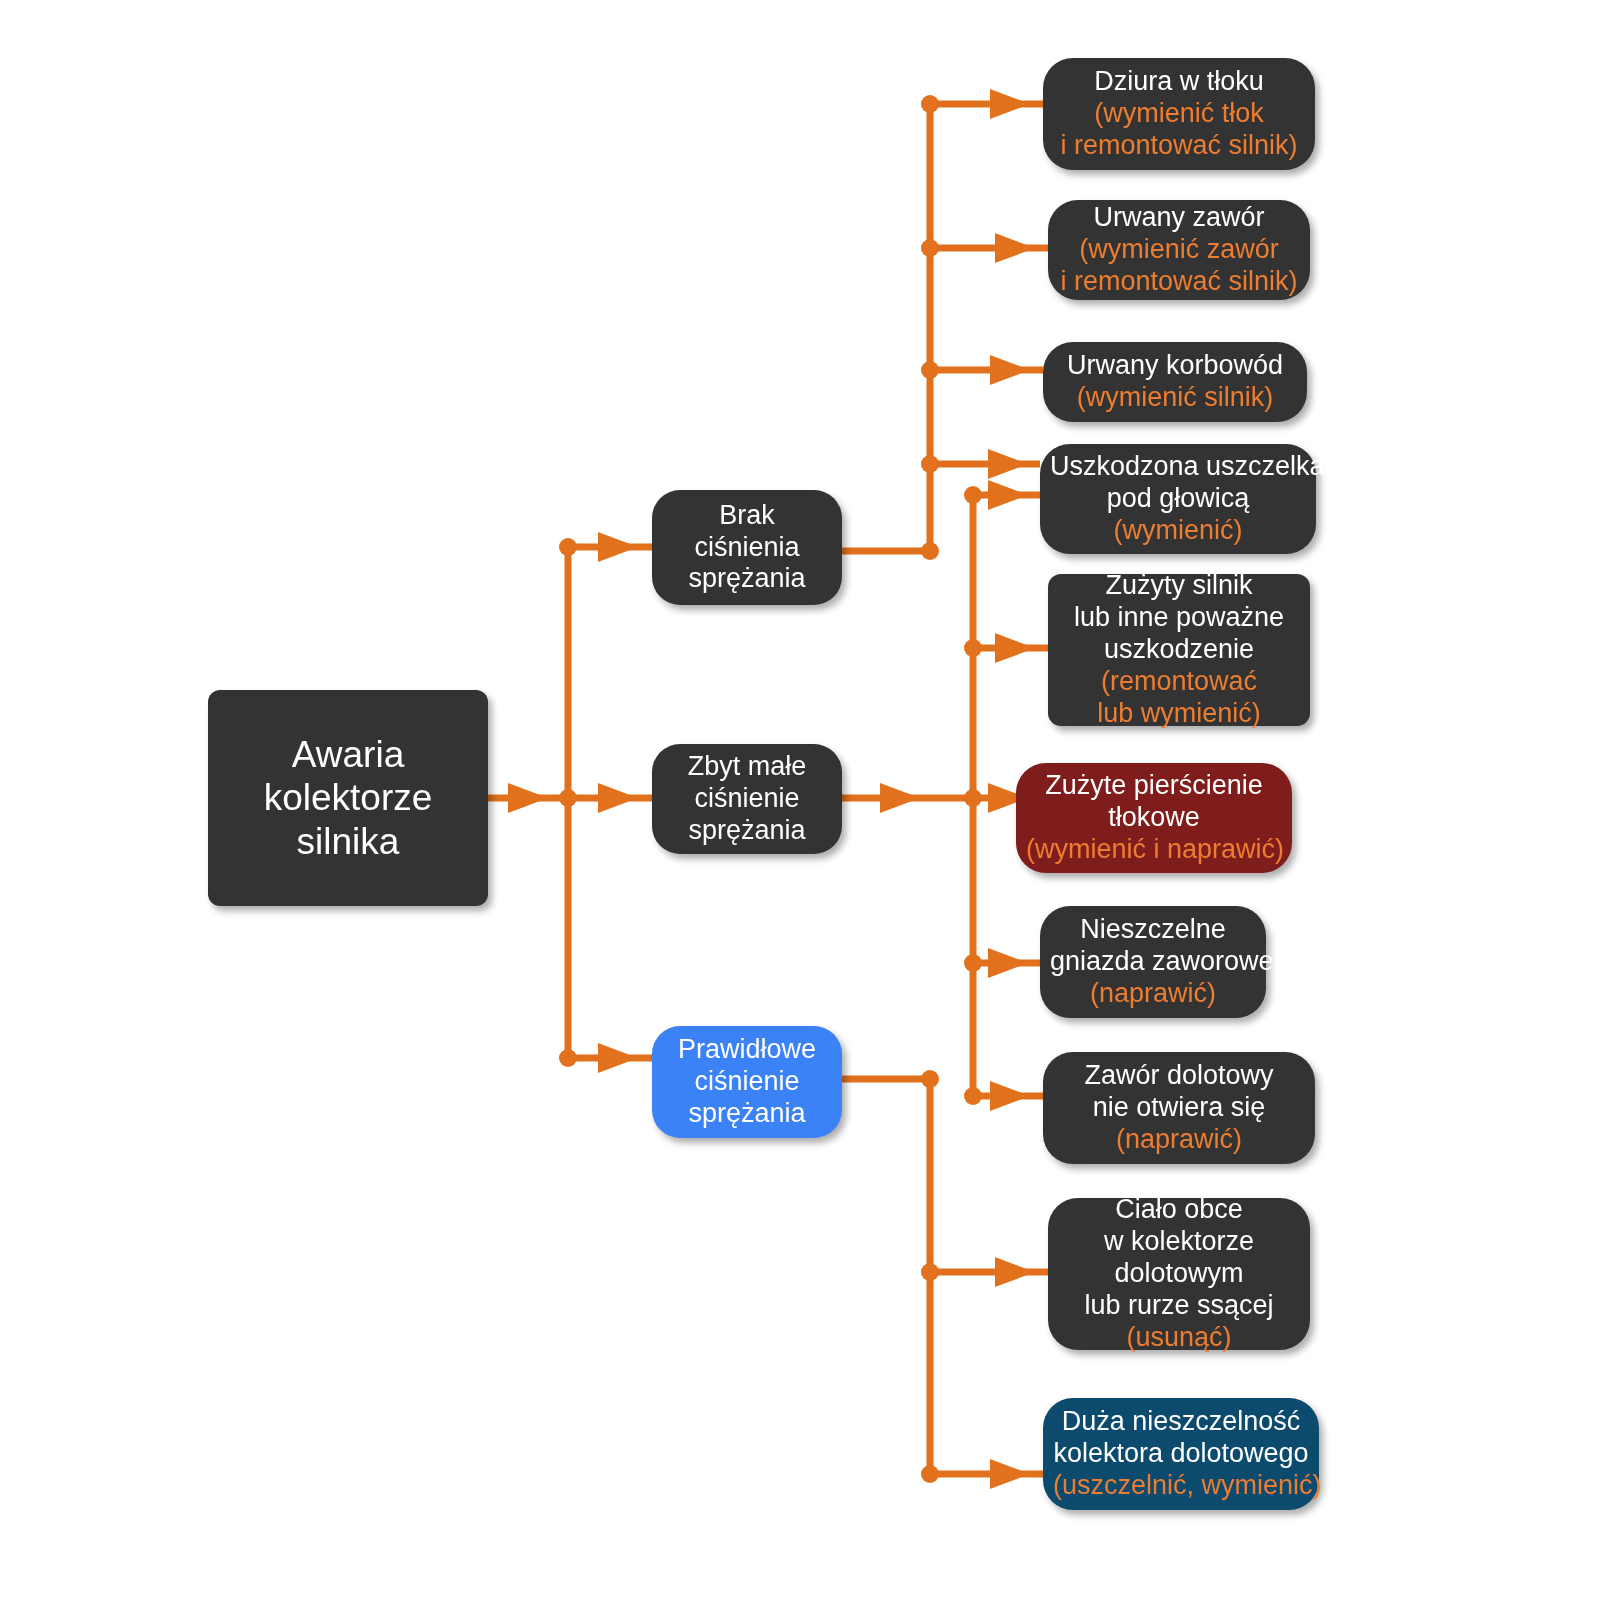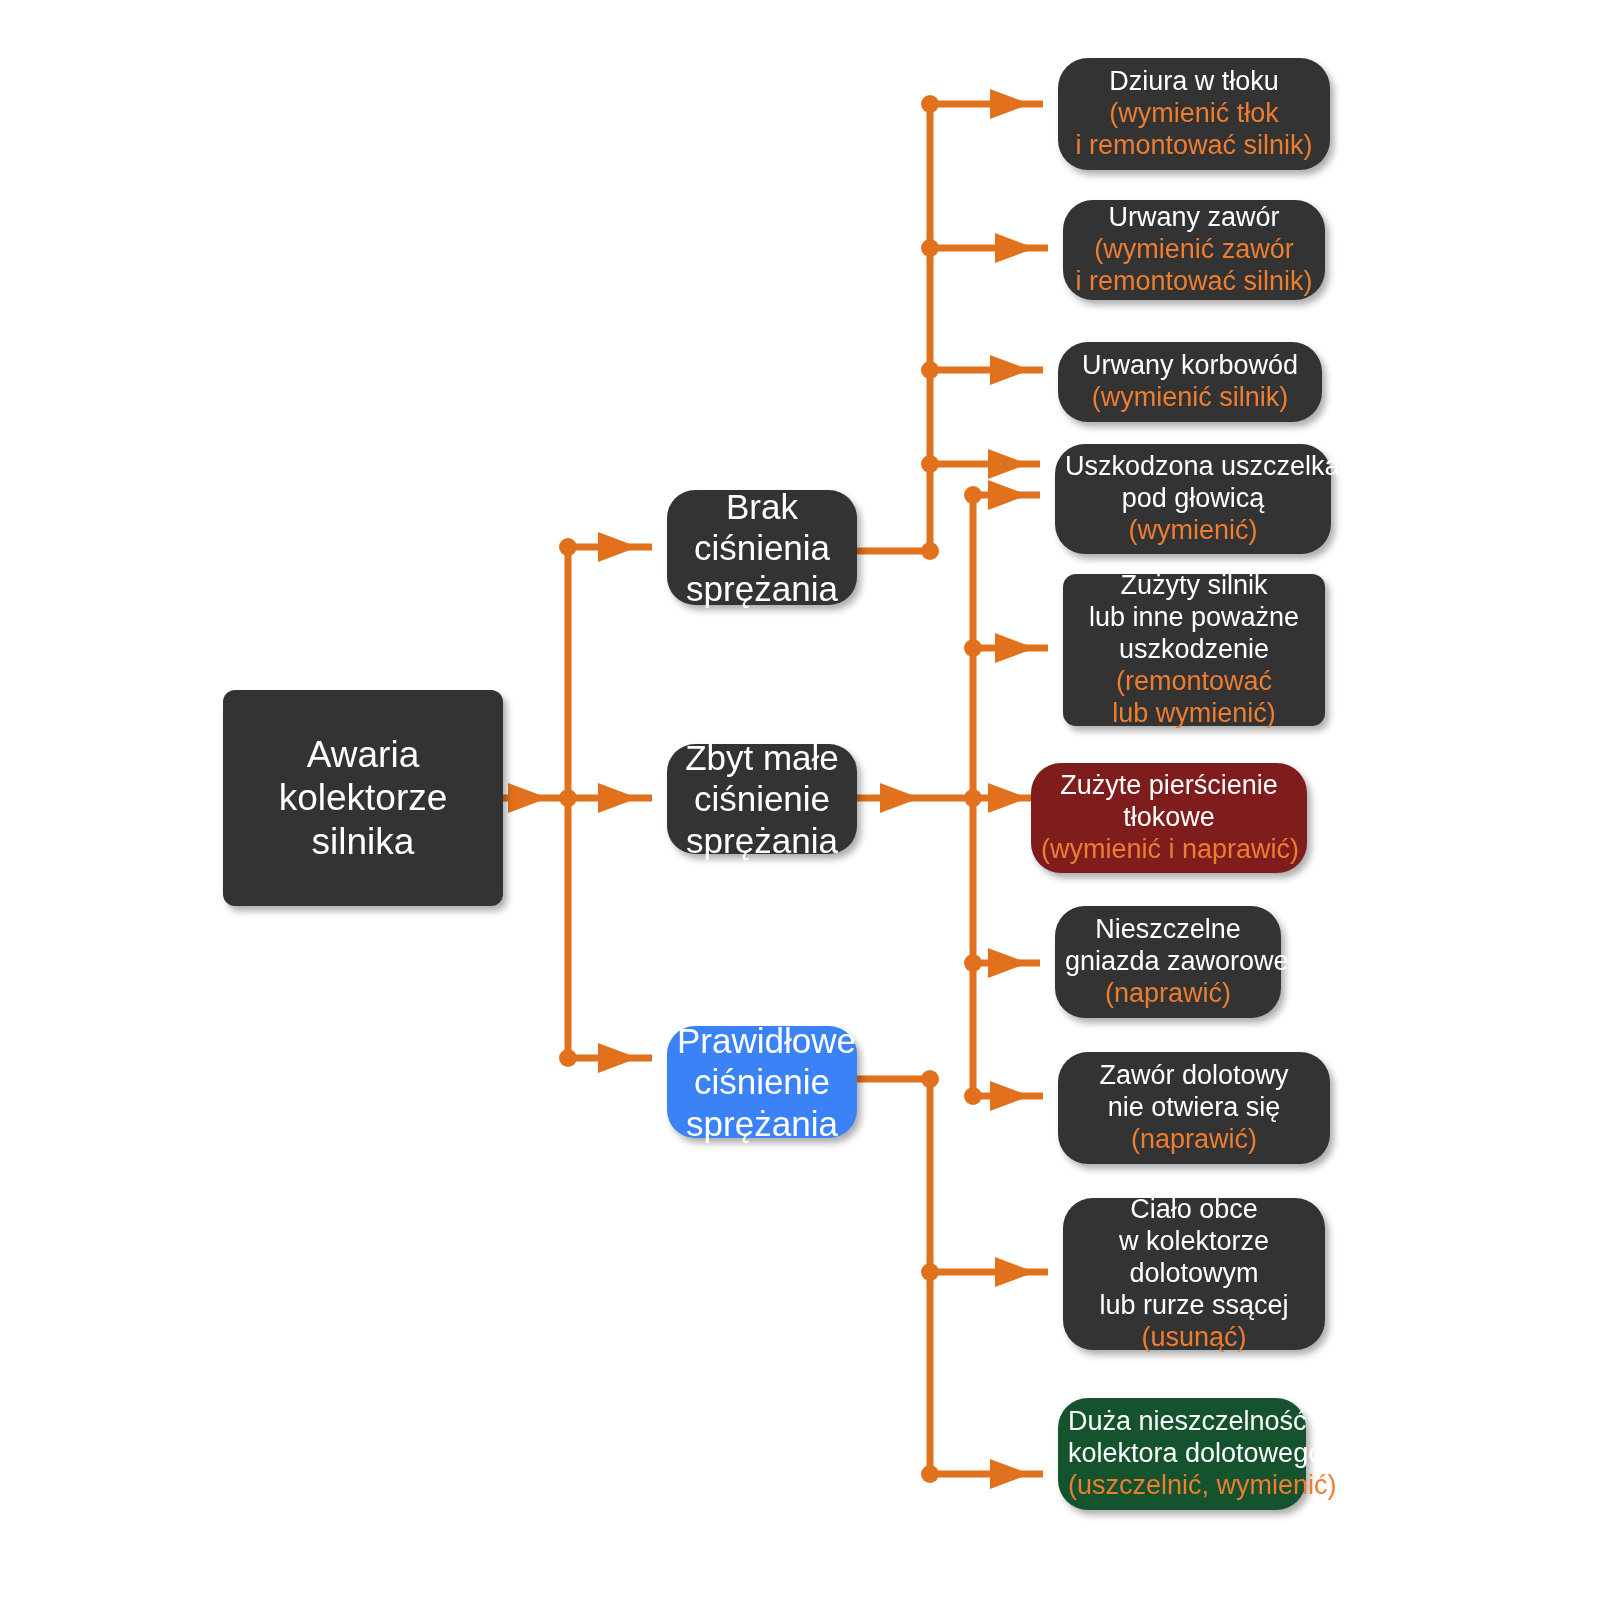--- a/index.html
+++ b/index.html
@@ -19,30 +19,29 @@
     background:#333333;
     border-radius:26px;
     box-shadow:4px 5px 7px rgba(0,0,0,0.32);
     display:flex;
     align-items:center;
     justify-content:center;
     text-align:center;
     color:#ffffff;
     line-height:1.18;
     padding:22px 10px;
-    margin-left:15px;
   }
   .node .txt{display:block;width:100%;}
   .node .ln{display:block;white-space:nowrap;}
   .ln.fix{color:#ED7D31;}
 
   
   .n-root{font-size:37px;border-radius:12px;justify-content:center;}
   
-  .n-branch{font-size:35px;border-radius:28px;}
+  .n-branch{font-size:27px;border-radius:28px;}
   
   .n-leaf{font-size:27px;border-radius:30px;}
 </style>
 </head>
 <body>
 
 <div id="stage" style="background: rgb(255, 255, 255);">
 
   <svg id="wires" viewBox="0 0 1600 1600" width="1600" height="1600">
     <defs>
@@ -215,21 +214,21 @@
   </div>
   <div class="node n-leaf" id="node-leaf-8" style="left: 1048px; top: 1198px; width: 262px; height: 152px; background: rgb(51, 51, 51); color: rgb(255, 255, 255);">
     <span class="txt">
         <span class="ln">Ciało obce</span>
         <span class="ln">w kolektorze</span>
         <span class="ln">dolotowym</span>
         <span class="ln">lub rurze ssącej</span>
         <span class="ln fix" style="color: rgb(237, 125, 49);">(usunąć)</span>
       </span>
   </div>
-  <div class="node n-leaf" id="node-leaf-9" style="left: 1043px; top: 1398px; width: 248px; height: 112px; background: #14532d; color: rgb(255, 255, 255);">
+  <div class="node n-leaf" id="node-leaf-9" style="left: 1043px; top: 1398px; width: 276px; height: 112px; background: #0c4a6e; color: rgb(255, 255, 255);">
     <span class="txt">
         <span class="ln">Duża nieszczelność</span>
         <span class="ln">kolektora dolotowego</span>
         <span class="ln fix" style="color: rgb(237, 125, 49);">(uszczelnić, wymienić)</span>
       </span>
   </div>
 
 </div>
 
 </body></html>

